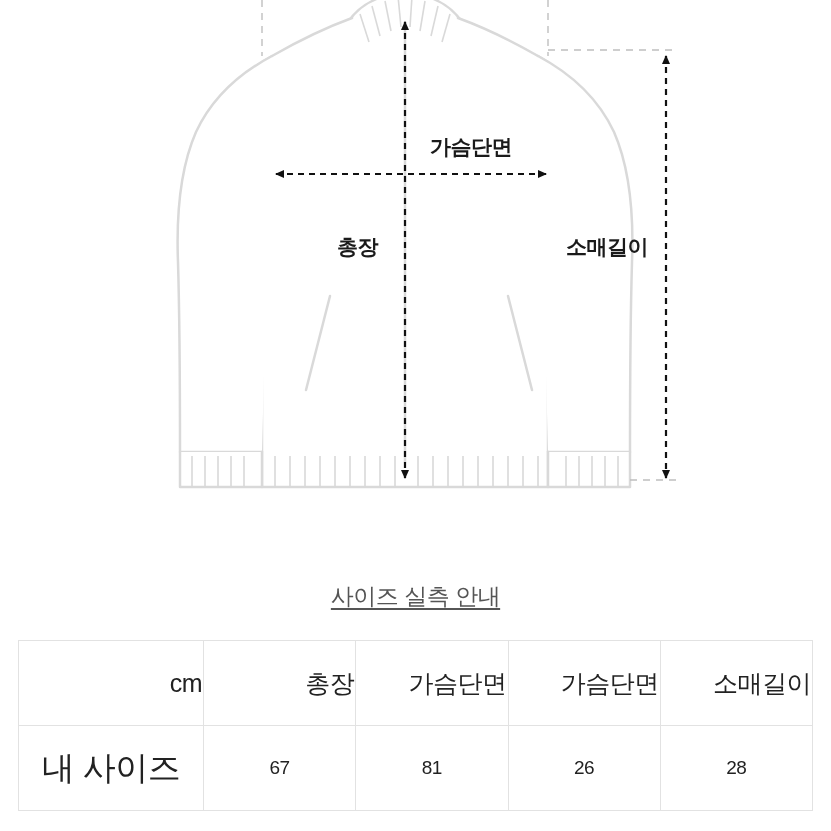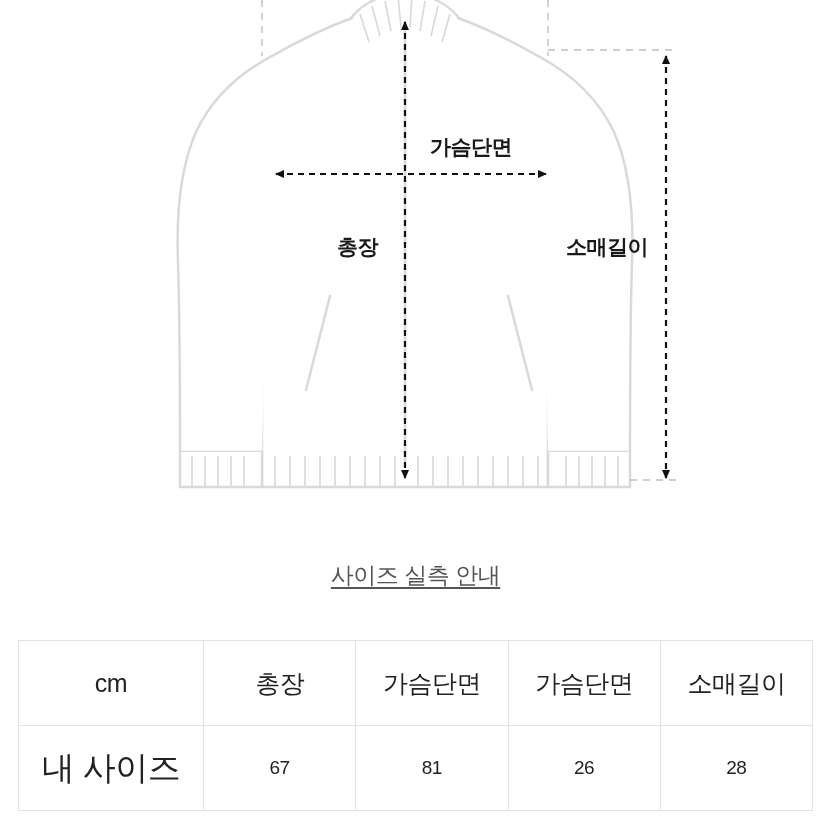--- a/index.html
+++ b/index.html
@@ -35,21 +35,21 @@
     letter-spacing: -0.5px;
   }
   #label-chest { left: 430px; top: 133px; }
   #label-length { left: 337px; top: 233px; }
   #label-sleeve { left: 566px; top: 233px; }
 
   
   .links-row {
     height: 72px;
     display: flex;
-    align-items: flex-start;
+    align-items: center;
     justify-content: center;
     gap: 22px;
   }
   .link-item {
     font-size: 23px;
     color: #555555;
     text-decoration: underline;
     text-underline-offset: 4px;
     letter-spacing: -0.5px;
     cursor: pointer;
@@ -75,20 +75,21 @@
   }
   .size-table th.unit-cell,
   .size-table td.row-head {
     width: 182px;
   }
   .size-table td.row-head {
     font-size: 33px;
   }
   .size-table th {
     font-size: 25px;
+    text-align: right;
   }
 </style>
 </head>
 <body>
 
 <div class="diagram-wrap">
   <svg class="diagram-svg" width="831" height="560" viewBox="0 0 831 560">
 
     <g fill="none" stroke="#d9d9d9" stroke-width="2.5" stroke-linejoin="round" stroke-linecap="round">
 

